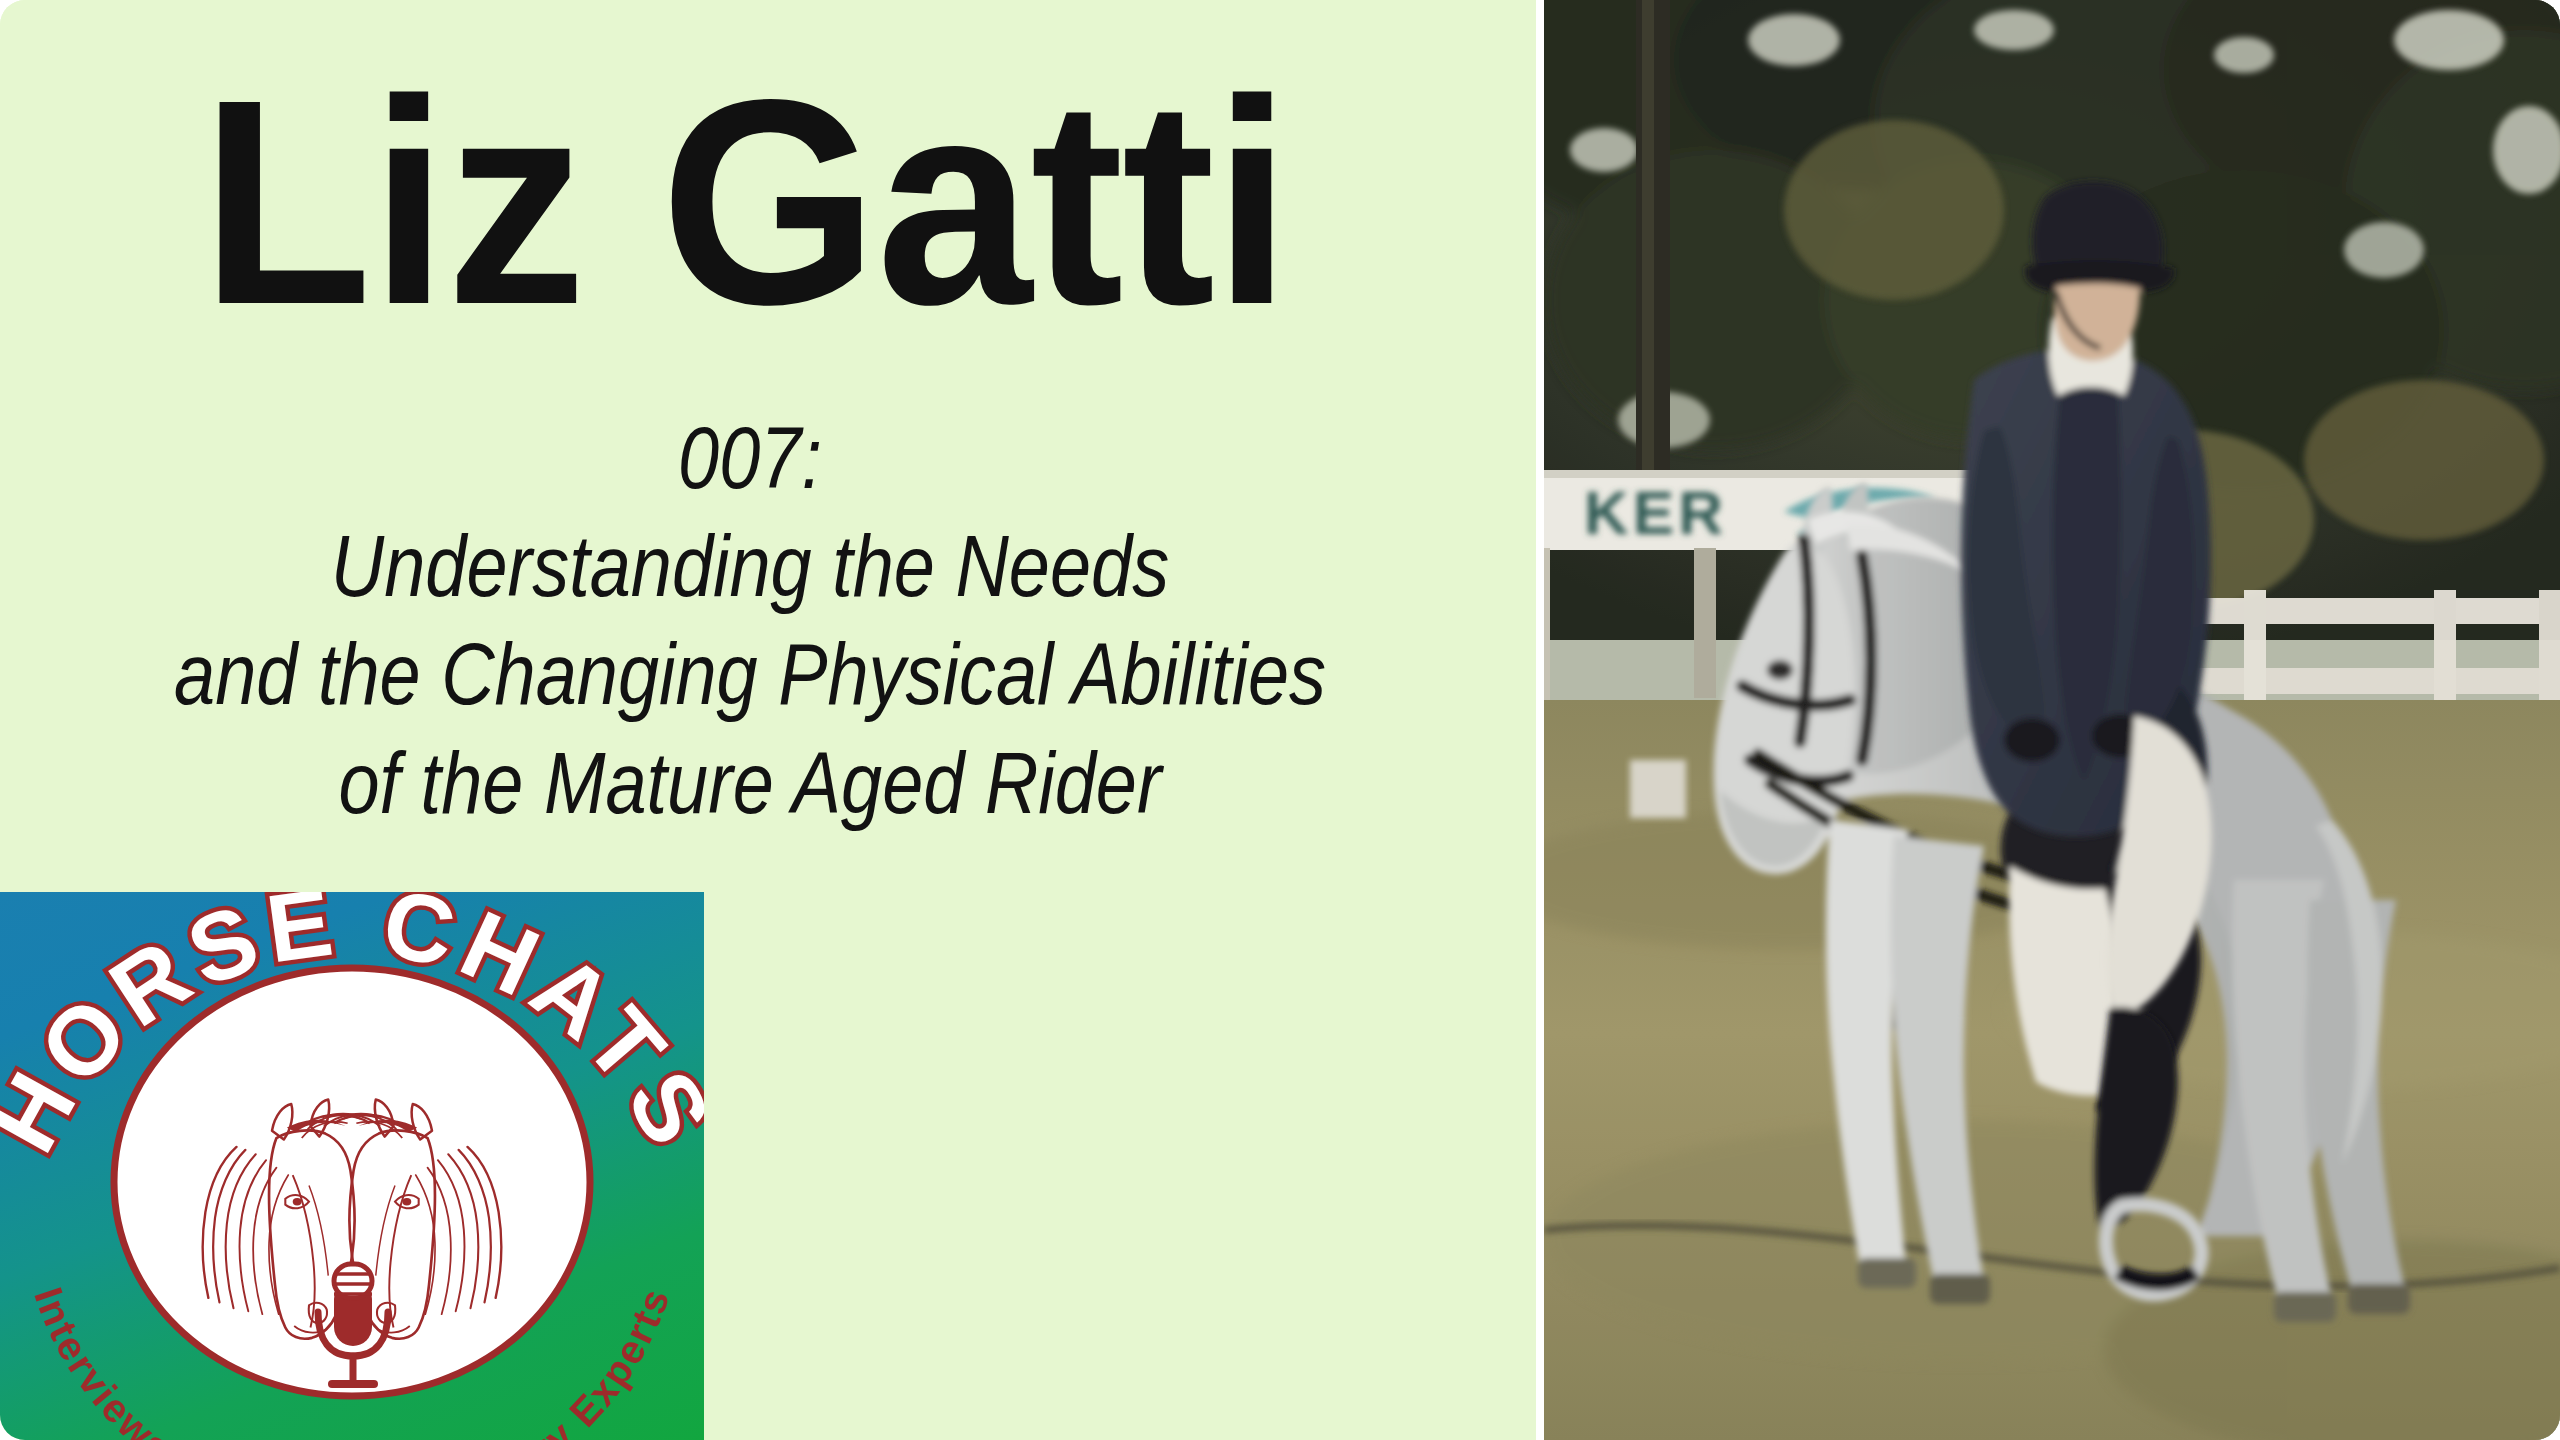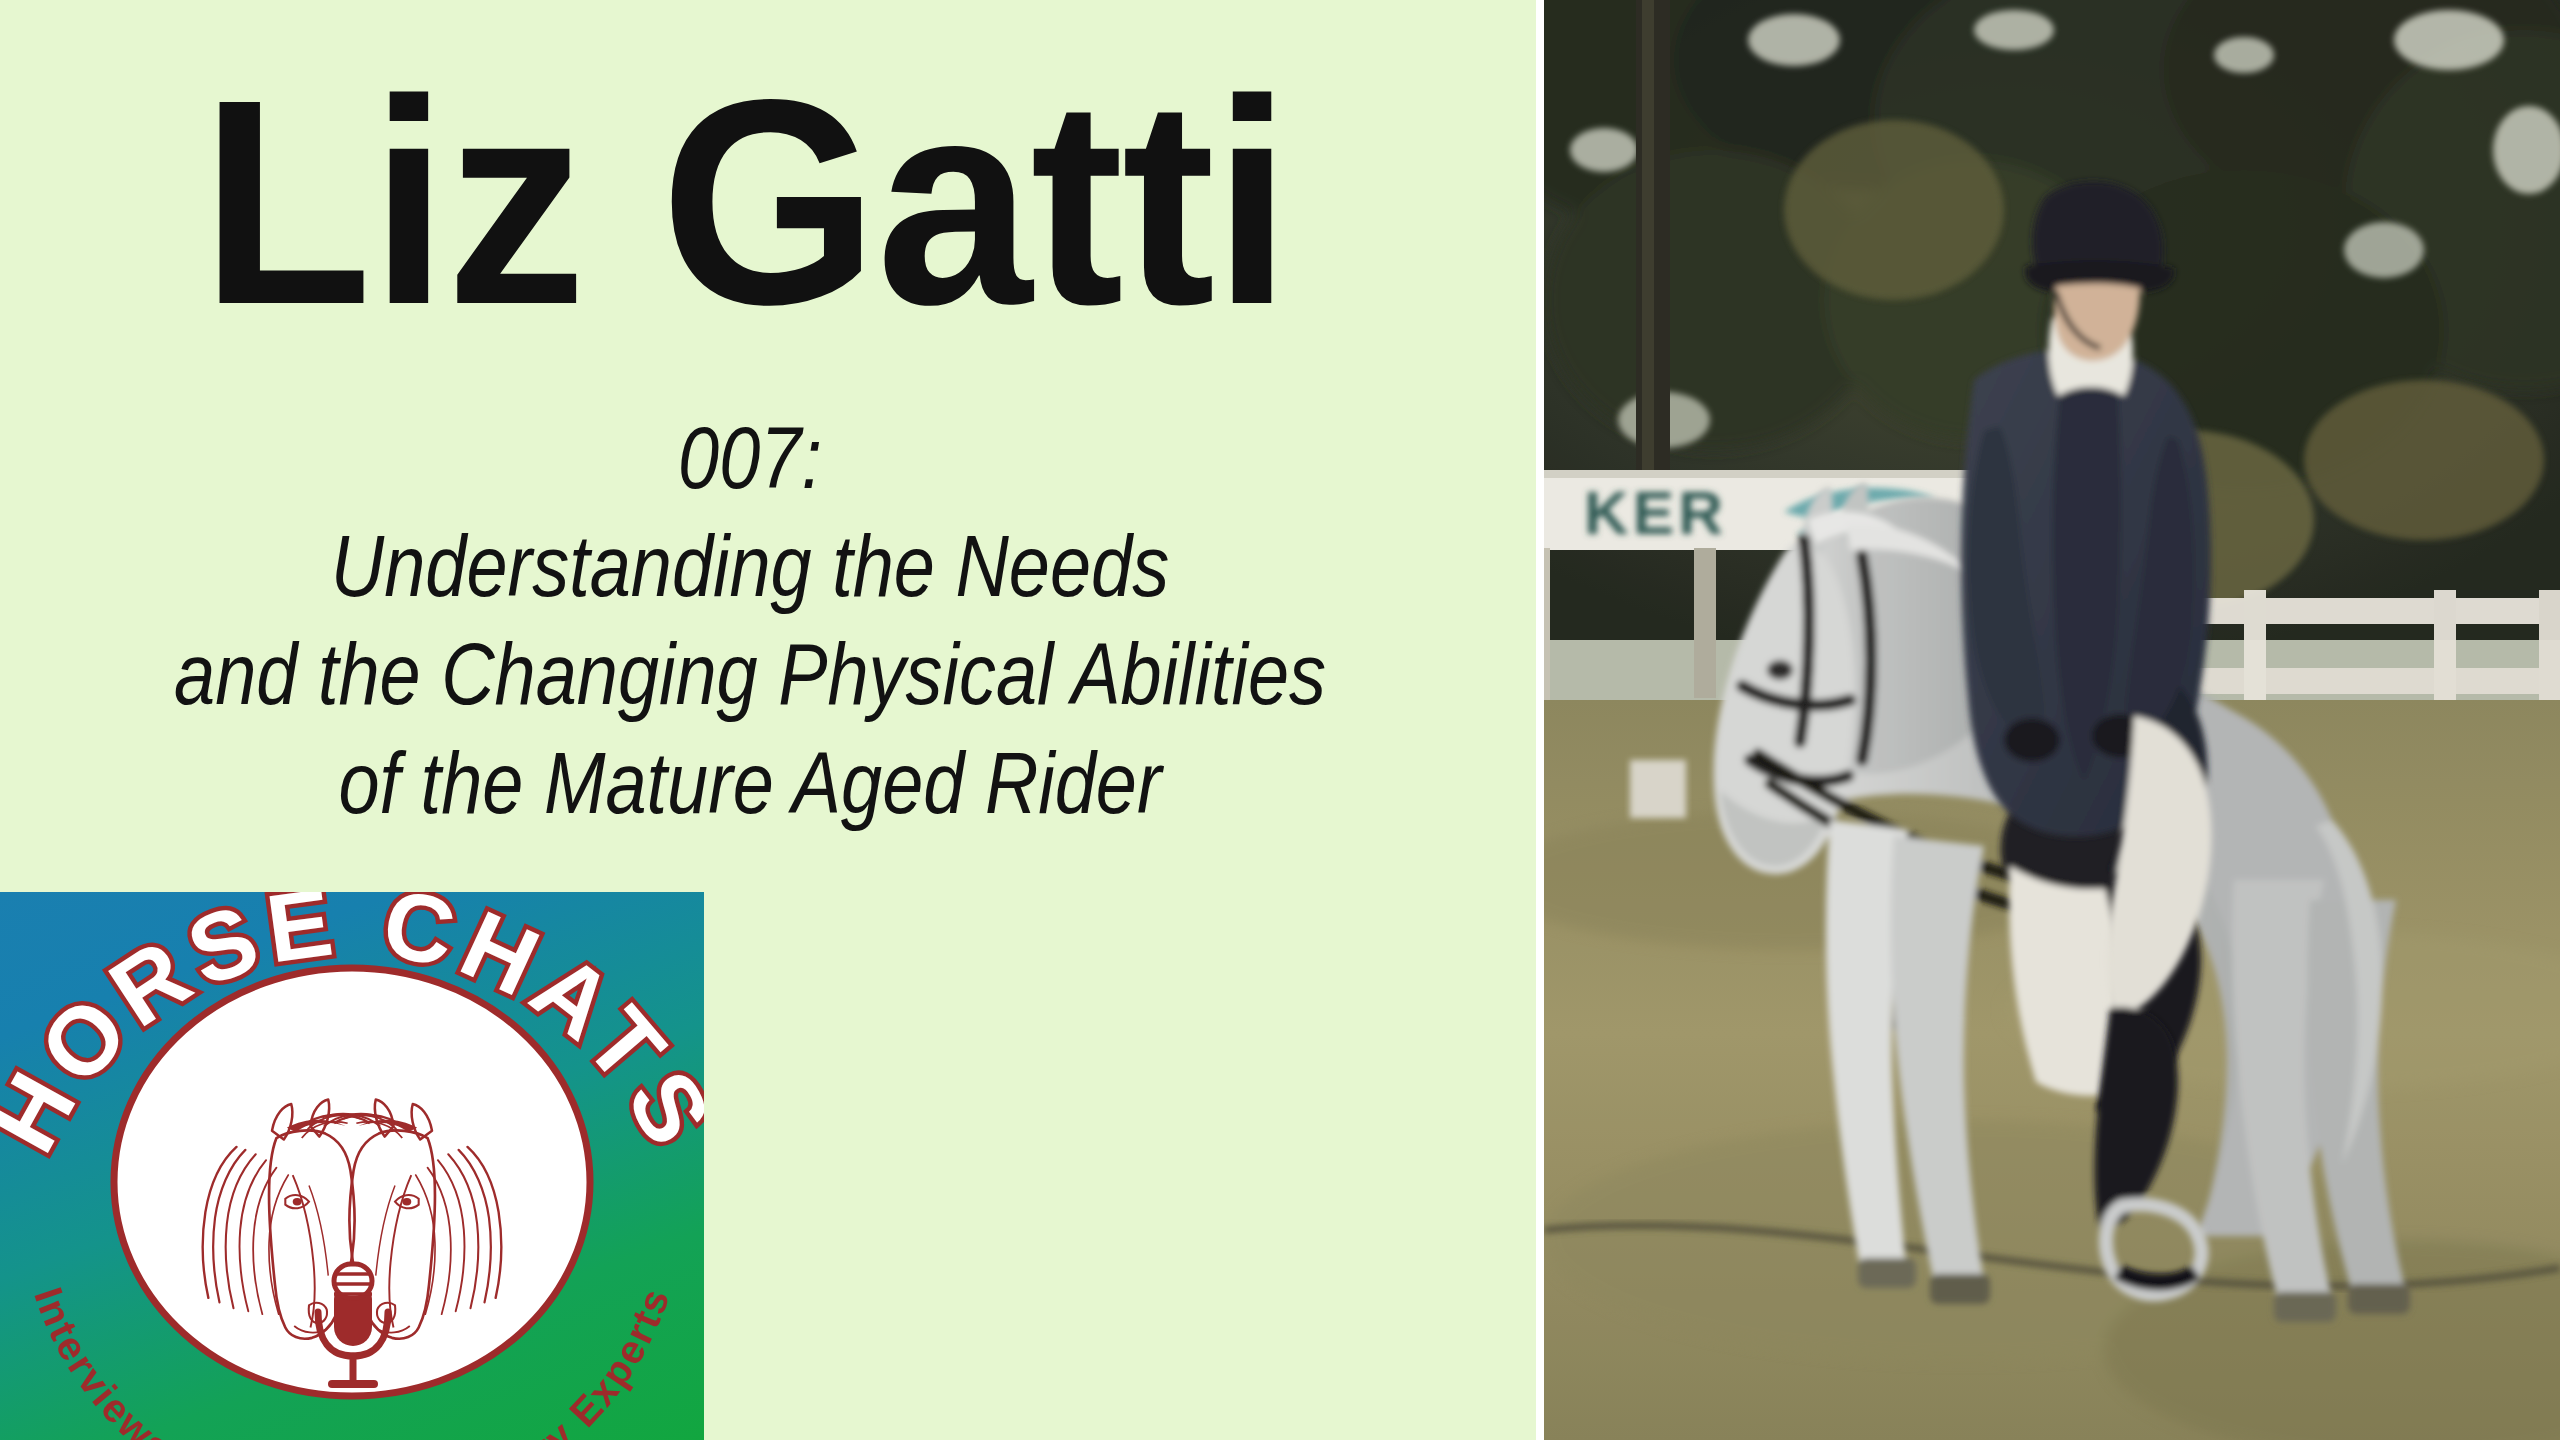--- a/index.html
+++ b/index.html
@@ -11,20 +11,21 @@
   body {
     font-family: "Liberation Sans", "DejaVu Sans", sans-serif;
   }
 
   #canvas {
     position: relative;
     width: 2560px;
     height: 1440px;
     overflow: hidden;
     background: #e6f7d0;
+    border-radius: 25px;
   }
 
   
   .left-panel {
     position: absolute;
     left: 0; top: 0;
     width: 1536px;
     height: 1440px;
     background: #e6f7d0;
   }

